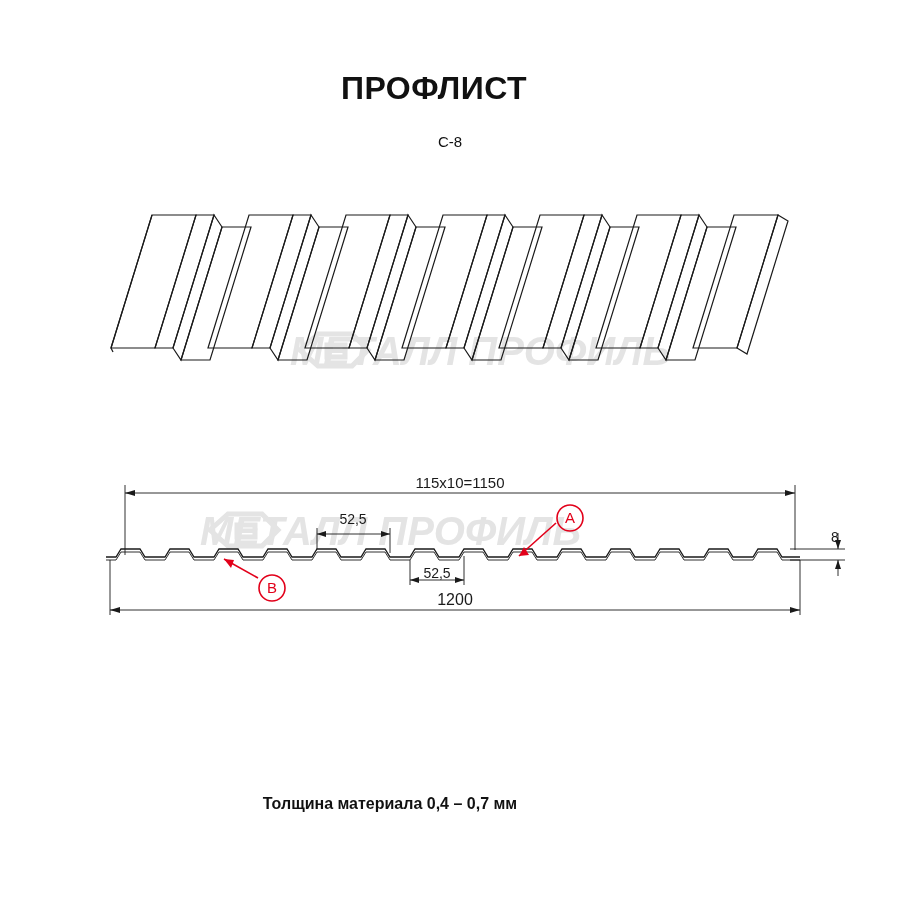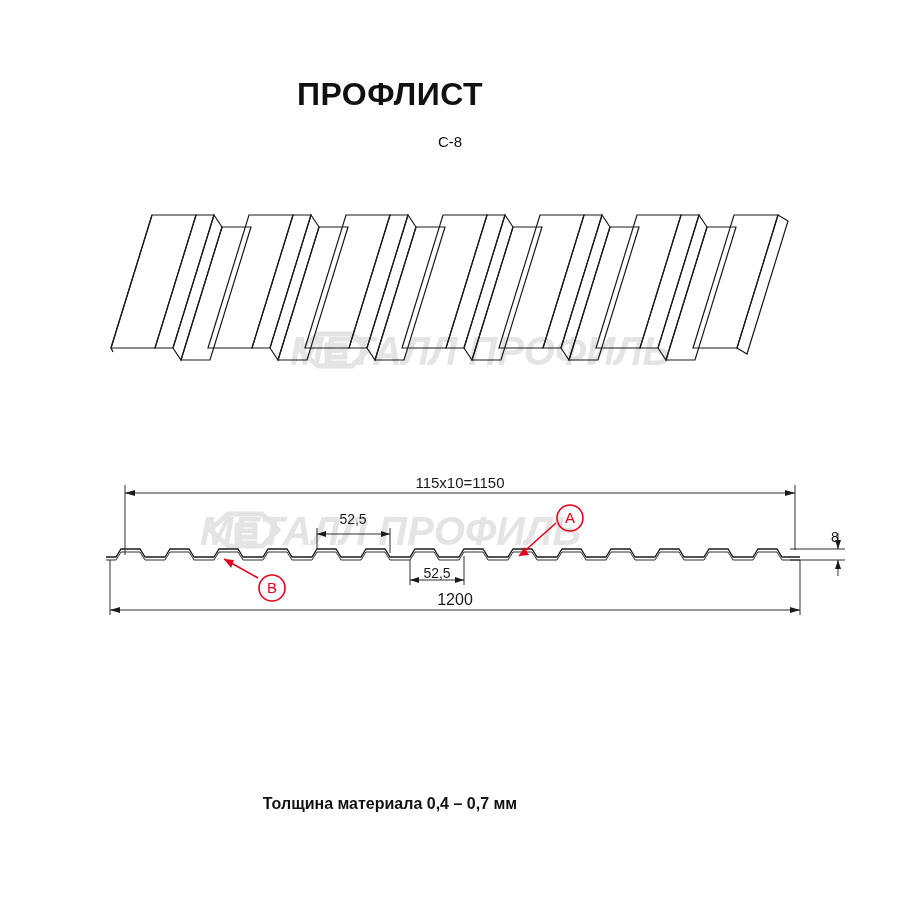--- a/index.html
+++ b/index.html
@@ -16,28 +16,29 @@
     overflow: hidden;
   }
   .page {
     position: absolute;
     left: 0; top: 0;
     width: 900px;
     height: 900px;
   }
   .title {
     position: absolute;
-    top: 76px;
+    top: 70px;
     left: 0;
     width: 780px;
     text-align: center;
     font-size: 32px;
     font-weight: bold;
     letter-spacing: 0.5px;
     color: #111111;
+    padding-left: 44px;
   }
   .subtitle {
     position: absolute;
     top: 133px;
     left: 0;
     width: 900px;
     text-align: center;
     font-size: 15px;
     font-weight: normal;
     color: #111111;

